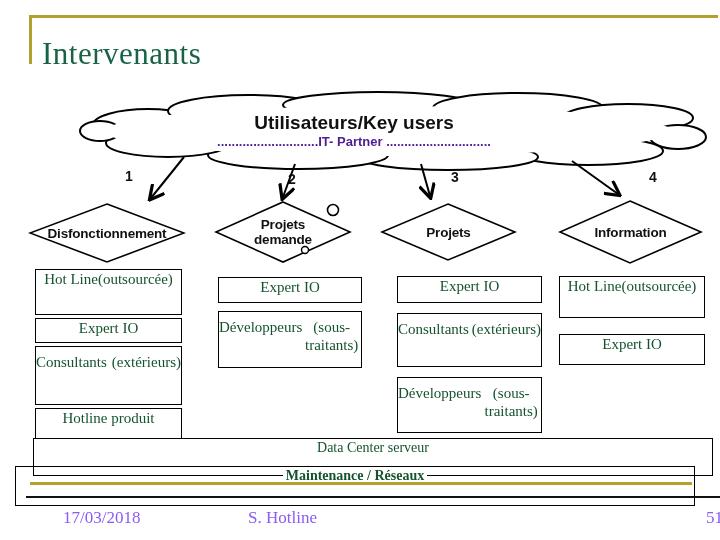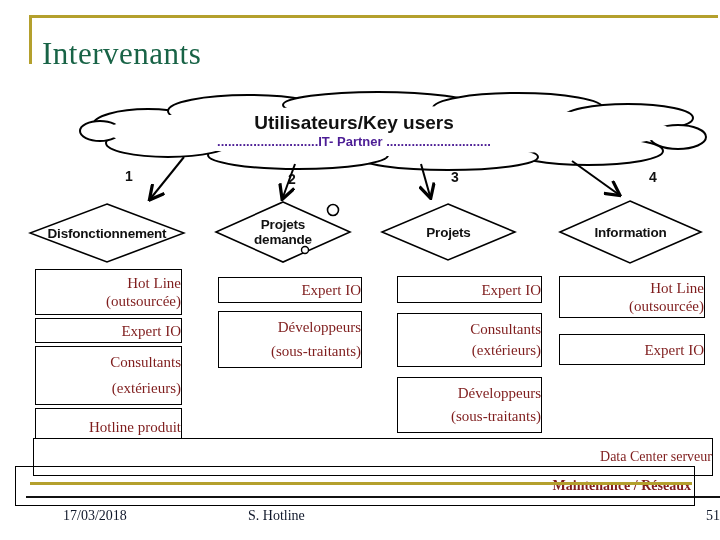--- a/index.html
+++ b/index.html
@@ -18,27 +18,27 @@
   .cloud-l2{font-weight:bold;font-size:13px;color:#4c1d95;white-space:nowrap;}
   
   .fnum{font-weight:bold;font-size:14px;color:#111;}
   
   .diamond{position:absolute;}
   .diamond svg{position:absolute;left:0;top:0;}
   .dlabel{position:absolute;left:0;top:0;width:100%;height:100%;display:flex;flex-direction:column;
           align-items:center;justify-content:center;font-weight:bold;font-size:13.5px;color:#111;
           line-height:15px;letter-spacing:-0.2px;text-align:center;}
   
-  .box{position:absolute;border:1.4px solid #000;background:#fff;display:flex;flex-direction:column;
-       align-items:flex-end;justify-content:center;font-family:"Liberation Serif",serif;
-       font-size:15px;color:#7f1d1d;text-align:center;line-height:18px;box-sizing:border-box;}
+  .box{position:absolute;border:1.4px solid #000;background:#fff;display:flex;flex-direction:row;
+       align-items:flex-start;justify-content:center;font-family:"Liberation Serif",serif;
+       font-size:15px;color:#14532d;text-align:center;line-height:18px;box-sizing:border-box;}
   .box.gap{justify-content:space-between;padding:6px 0 7px 0;}
   .wide{font-size:14px;}
   
-  .foot{font-family:"Liberation Serif",serif;font-size:14px;color:#0f172a;}
+  .foot{font-family:"Liberation Serif",serif;font-size:17px;color:#8b5cf6;}
 </style>
 </head>
 <body>
 
 <div id="slide">
 
   <div class="abs gold" style="left:30px;top:15px;width:688px;height:2.5px;"></div>
   <div class="abs gold" style="left:29px;top:15px;width:2.5px;height:49px;"></div>
   <div class="abs gold" style="left:30px;top:482px;width:662px;height:3px;z-index:6;"></div>
   <div class="abs" style="left:26px;top:496px;width:694px;height:2px;background:#111;"></div>

